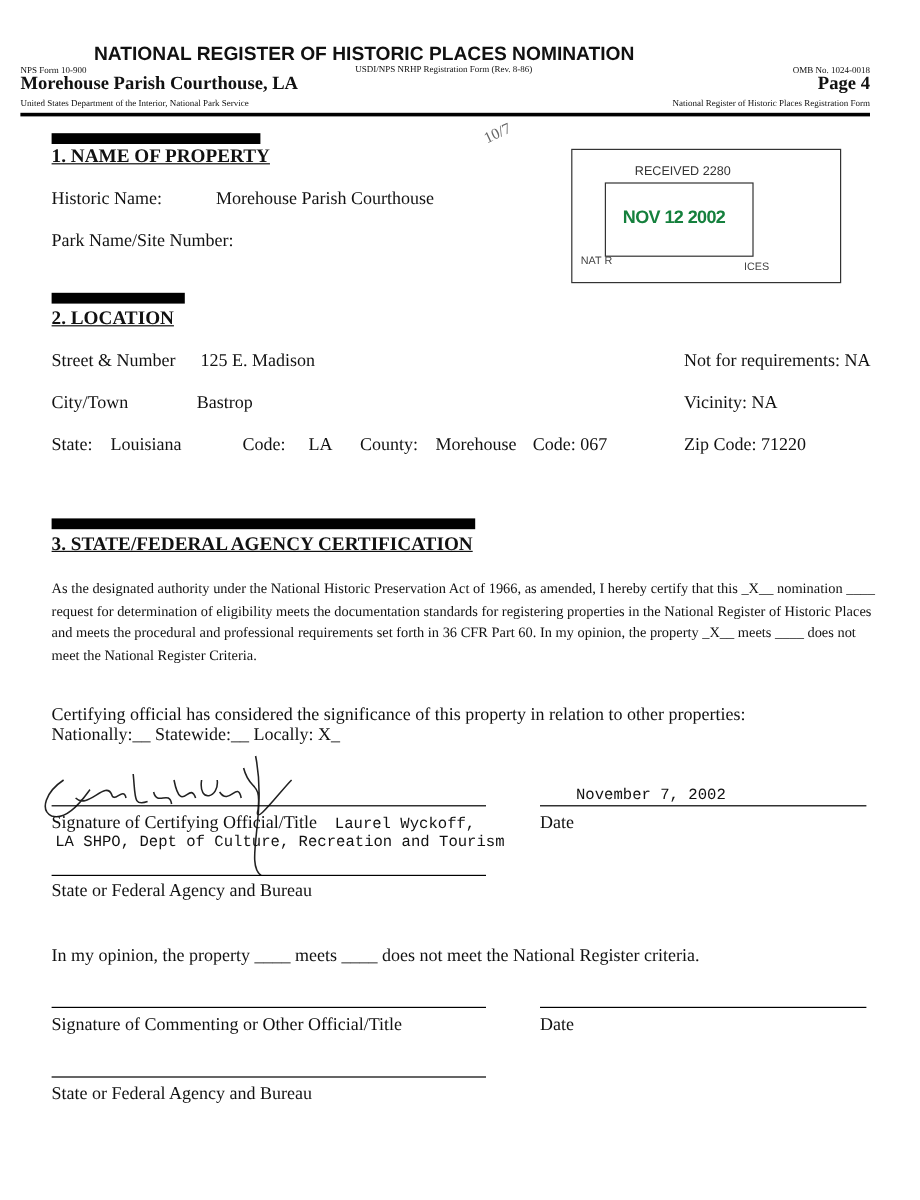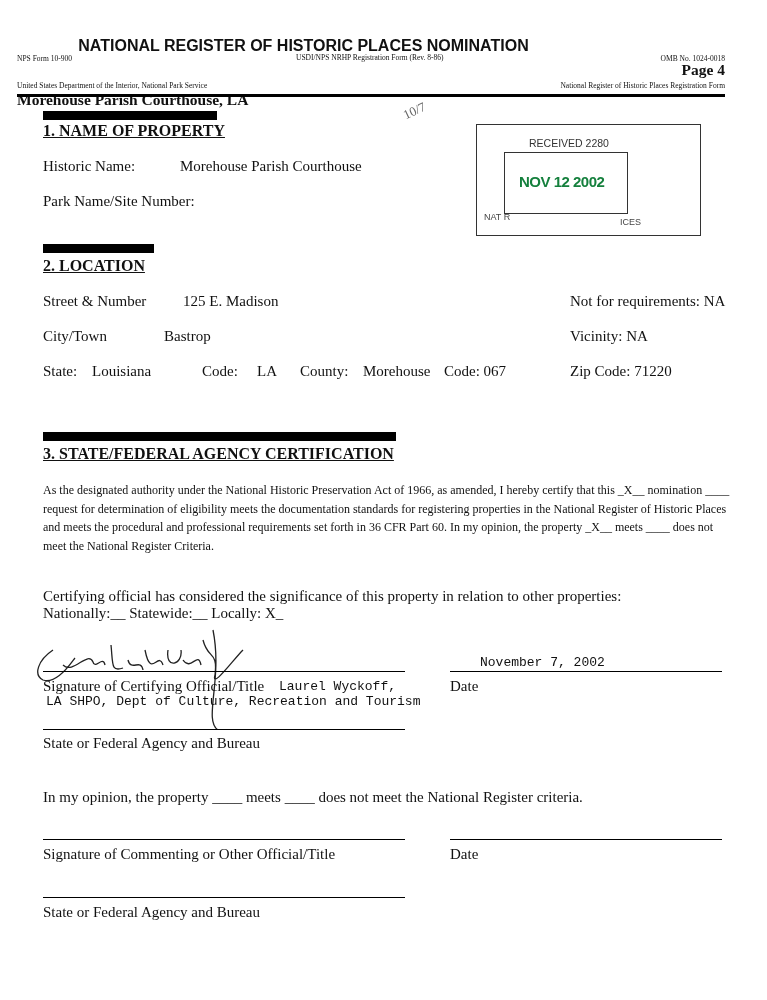--- a/index.html
+++ b/index.html
@@ -18,21 +18,21 @@
   .line { position:absolute; height:1px; background:#000; }
   .stamp { position:absolute; border:1.5px solid #333; }
 </style>
 </head>
 <body>
 
 <div class="abs sans hdr-title">NATIONAL REGISTER OF HISTORIC PLACES NOMINATION</div>
 <div class="abs tiny" style="left:17px;top:54px;">NPS Form 10-900</div>
 <div class="abs tiny" style="left:296px;top:53px;">USDI/NPS NRHP Registration Form (Rev. 8-86)</div>
 <div class="abs tiny" style="right:42px;top:54px;">OMB No. 1024-0018</div>
-<div class="abs" style="left:17px;top:61px;font-size:15.5px;font-weight:bold;margin-top:30px;">Morehouse Parish Courthouse, LA</div>
+<div class="abs" style="left:17px;top:61px;font-size:15.5px;font-weight:bold;">Morehouse Parish Courthouse, LA</div>
 <div class="abs" style="right:42px;top:61px;font-size:15.5px;font-weight:bold;">Page 4</div>
 <div class="abs tiny" style="left:17px;top:81px;">United States Department of the Interior, National Park Service</div>
 <div class="abs tiny" style="right:42px;top:81px;">National Register of Historic Places Registration Form</div>
 <div class="rule-thick" style="left:17px;top:94px;width:708px;height:3px;"></div>
 
 <div class="abs" style="left:403px;top:103px;font-size:13px;color:#666;transform:rotate(-25deg);font-family:'Liberation Serif',serif;">10/7</div>
 <div class="stamp" style="left:476px;top:124px;width:175px;height:110px;padding-left:48px;">
   <div class="abs sans" style="left:52px;top:12px;font-size:10.5px;color:#333;">RECEIVED  2280</div>
   <div class="stamp" style="left:27px;top:27px;width:122px;height:60px;border-width:1px;">
     <div class="abs sans" style="left:14px;top:20px;font-size:15px;font-weight:bold;color:#15803d;letter-spacing:-0.5px;">NOV 12 2002</div>
@@ -43,21 +43,21 @@
 
 <div class="sec-bar" style="left:43px;top:111px;width:174px;"></div>
 <div class="abs sec-title" style="left:43px;top:122px;">1.  NAME OF PROPERTY</div>
 <div class="abs fld" style="left:43px;top:158px;">Historic Name:</div>
 <div class="abs fld" style="left:180px;top:158px;">Morehouse Parish Courthouse</div>
 <div class="abs fld" style="left:43px;top:193px;">Park Name/Site Number:</div>
 
 <div class="sec-bar" style="left:43px;top:244px;width:111px;"></div>
 <div class="abs sec-title" style="left:43px;top:257px;">2.  LOCATION</div>
 <div class="abs fld" style="left:43px;top:293px;">Street &amp; Number</div>
-<div class="abs fld" style="left:183px;top:293px;">125 E. Madison</div>
+<div class="abs fld" style="left:167px;top:293px;">125 E. Madison</div>
 <div class="abs fld" style="left:570px;top:293px;">Not for requirements: NA</div>
 <div class="abs fld" style="left:43px;top:328px;">City/Town</div>
 <div class="abs fld" style="left:164px;top:328px;">Bastrop</div>
 <div class="abs fld" style="left:570px;top:328px;">Vicinity:  NA</div>
 <div class="abs fld" style="left:43px;top:363px;">State:</div>
 <div class="abs fld" style="left:92px;top:363px;">Louisiana</div>
 <div class="abs fld" style="left:202px;top:363px;">Code:</div>
 <div class="abs fld" style="left:257px;top:363px;">LA</div>
 <div class="abs fld" style="left:300px;top:363px;">County:</div>
 <div class="abs fld" style="left:363px;top:363px;">Morehouse</div>

